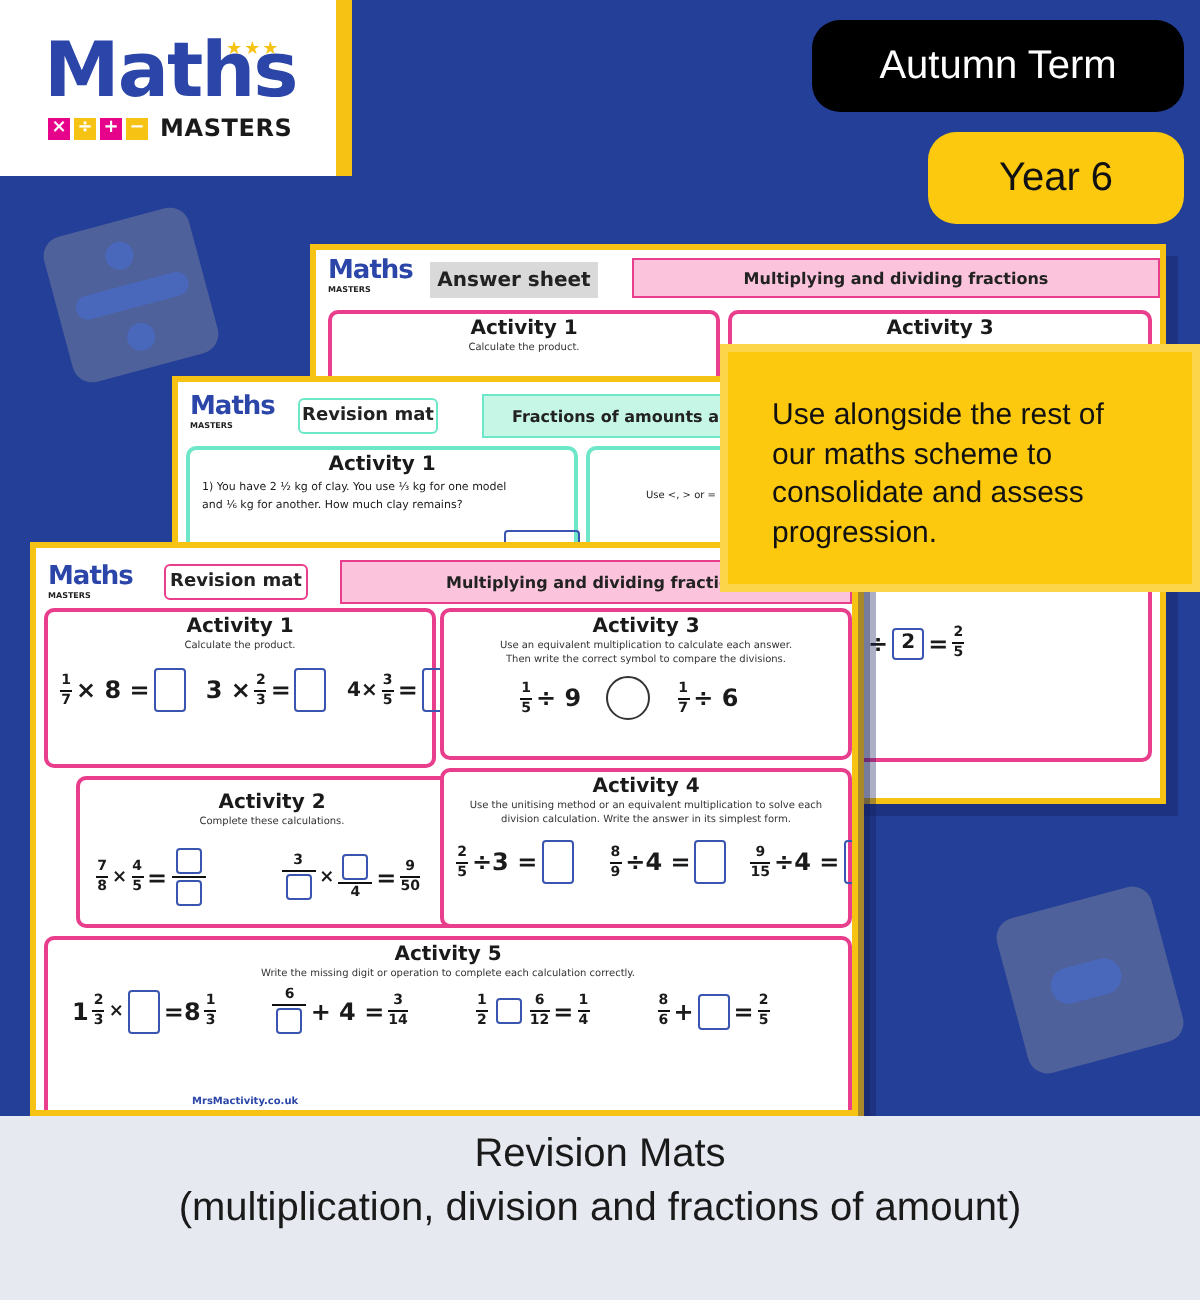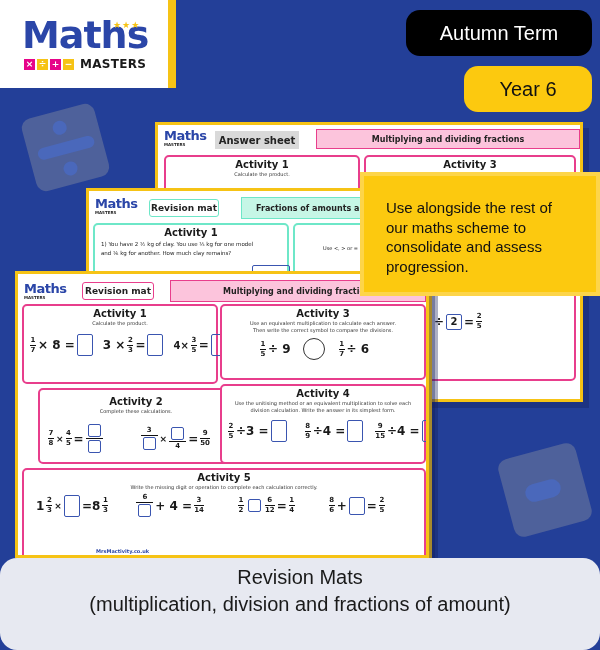--- a/index.html
+++ b/index.html
@@ -41,21 +41,21 @@
   .eq-row { position: absolute; display: flex; align-items: center; font-size: 12px; font-weight: bold; white-space: nowrap; }
   .frac { display: inline-flex; flex-direction: column; align-items: center; font-size: 7px; line-height: 1; margin: 0 2px; }
   .frac .bar { width: 100%; min-width: 6px; height: 1px; background: #111; margin: 1px 0; }
   .ans { display: inline-block; width: 16px; height: 22px; border: 1.5px solid #3a55b0; border-radius: 2px; margin: 0 2px; vertical-align: middle; }
   .ans.sm { width: 13px; height: 13px; }
   .circle { display: inline-block; width: 22px; height: 22px; border: 1.5px solid #333; border-radius: 50%; margin: 0 12px; }
   .footer-url { position: absolute; font-size: 5px; color: #2b46a8; font-weight: bold; }
 
   .callout { position: absolute; left: 360px; top: 172px; width: 240px; height: 124px; background: #fcc90f; border: 4px solid #fdd54a; padding: 22px 20px 0 22px; font-family: "Liberation Sans", sans-serif; font-size: 15px; line-height: 1.3; color: #111; }
 
-  .caption { position: absolute; left: 0; top: 558px; width: 600px; height: 92px; background: #e7e9f1; text-align: center; padding-top: 6px; font-family: "Liberation Sans", sans-serif; font-size: 20px; line-height: 27px; color: #1a1a1a; border-radius: 17px; }
+  .caption { position: absolute; left: 0; top: 558px; width: 600px; height: 92px; background: #e7e9f1; text-align: center; padding-top: 6px; font-family: "Liberation Sans", sans-serif; font-size: 20px; line-height: 27px; color: #1a1a1a; }
 </style>
 </head>
 <body>
 
 <div class="logo-panel">
   <div class="logo-word">Maths</div>
   <div class="logo-stars">★★★</div>
   <div class="logo-sub">
     <span class="op" style="background:#e6048a">×</span>
     <span class="op" style="background:#f6c315">÷</span>

